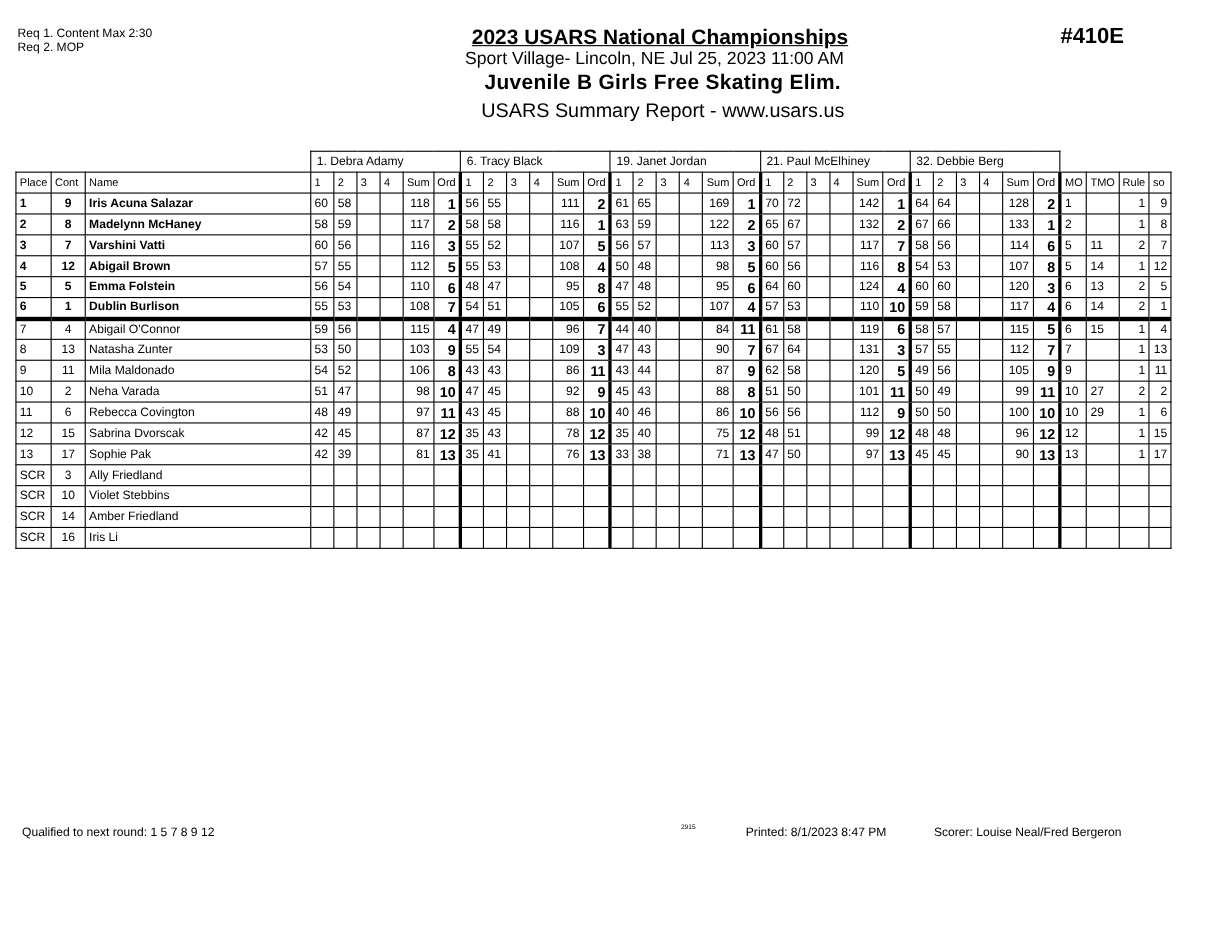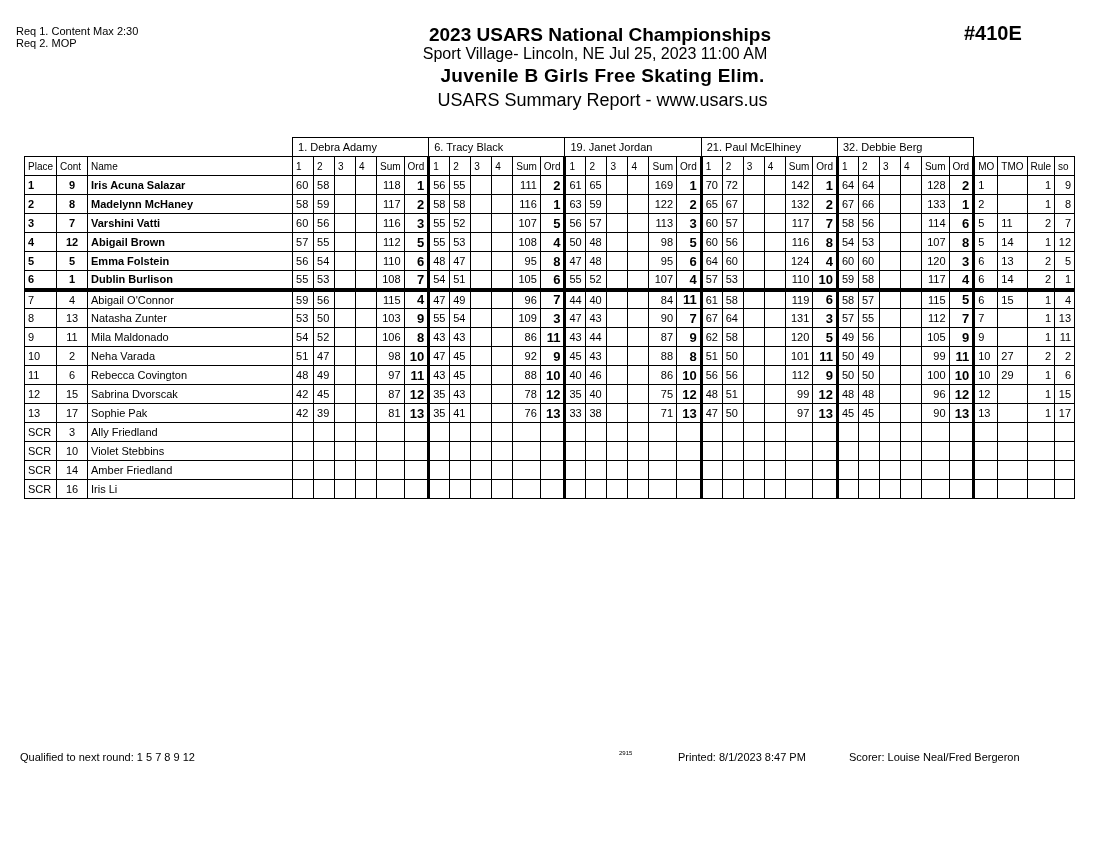--- a/index.html
+++ b/index.html
@@ -1,27 +1,27 @@
 <!DOCTYPE html>
 <html><head>
 <meta charset="utf-8">
 <style>
   * { box-sizing: border-box; margin: 0; padding: 0; }
   html, body { width: 1100px; height: 850px; background: #ffffff; overflow: hidden; }
   body { position: relative; font-family: "Liberation Sans", sans-serif; color: #000; }
 
   .reqs { position: absolute; left: 16px; top: 25px; font-size: 11px; line-height: 12px; }
   .header-center { position: absolute; left: 0; width: 1100px; top: 22px; text-align: center; }
-  .h-title { position: absolute; left: 0; right: 0; top: 2px; left: 100px; font-size: 19px; font-weight: bold; }
+  .h-title { position: absolute; left: 0; right: 0; top: 2px; left: 100px; font-size: 19px; font-weight: bold; text-decoration: underline; }
   .h-venue { position: absolute; left: 90px; right: 0; top: 23px; font-size: 16px; }
   .h-event { position: absolute; left: 0; right: 0; top: 43px; left: 105px; font-size: 19px; font-weight: bold; letter-spacing: 0.3px; }
   .h-report { position: absolute; left: 0; right: 0; top: 68px; left: 105px; font-size: 18px; }
   .event-num { position: absolute; left: 964px; top: 22px; font-size: 20px; font-weight: bold; }
 
-  table.grid { position: absolute; left: 24px; top: 137px; border-collapse: collapse; font-size: 11px; table-layout: fixed; }
+  table.grid { position: absolute; left: 14px; top: 137px; border-collapse: collapse; font-size: 11px; table-layout: fixed; }
   table.grid td { border: 1px solid #000; height: 19px; padding: 0 3px; white-space: nowrap; overflow: hidden; vertical-align: middle; }
   table.grid tr.judge-row td { height: 19px; }
   table.grid tr.judge-row td.blank { border: none; }
   table.grid tr.judge-row td.judge { border-bottom: 1px solid #000; font-size: 11px; padding-left: 5px; }
   table.grid tr.colhdr td { font-size: 10px; height: 19px; }
   table.grid tr.colhdr td.name-h { font-size: 10px; }
   td.ord { font-weight: bold; font-size: 13px; text-align: right; border-right: 3px solid #000 !important; padding-right: 2px; }
   td.ordh { border-right: 3px solid #000 !important; }
   td.num { text-align: left; }
   td.sum { text-align: right; padding-right: 3px; }

